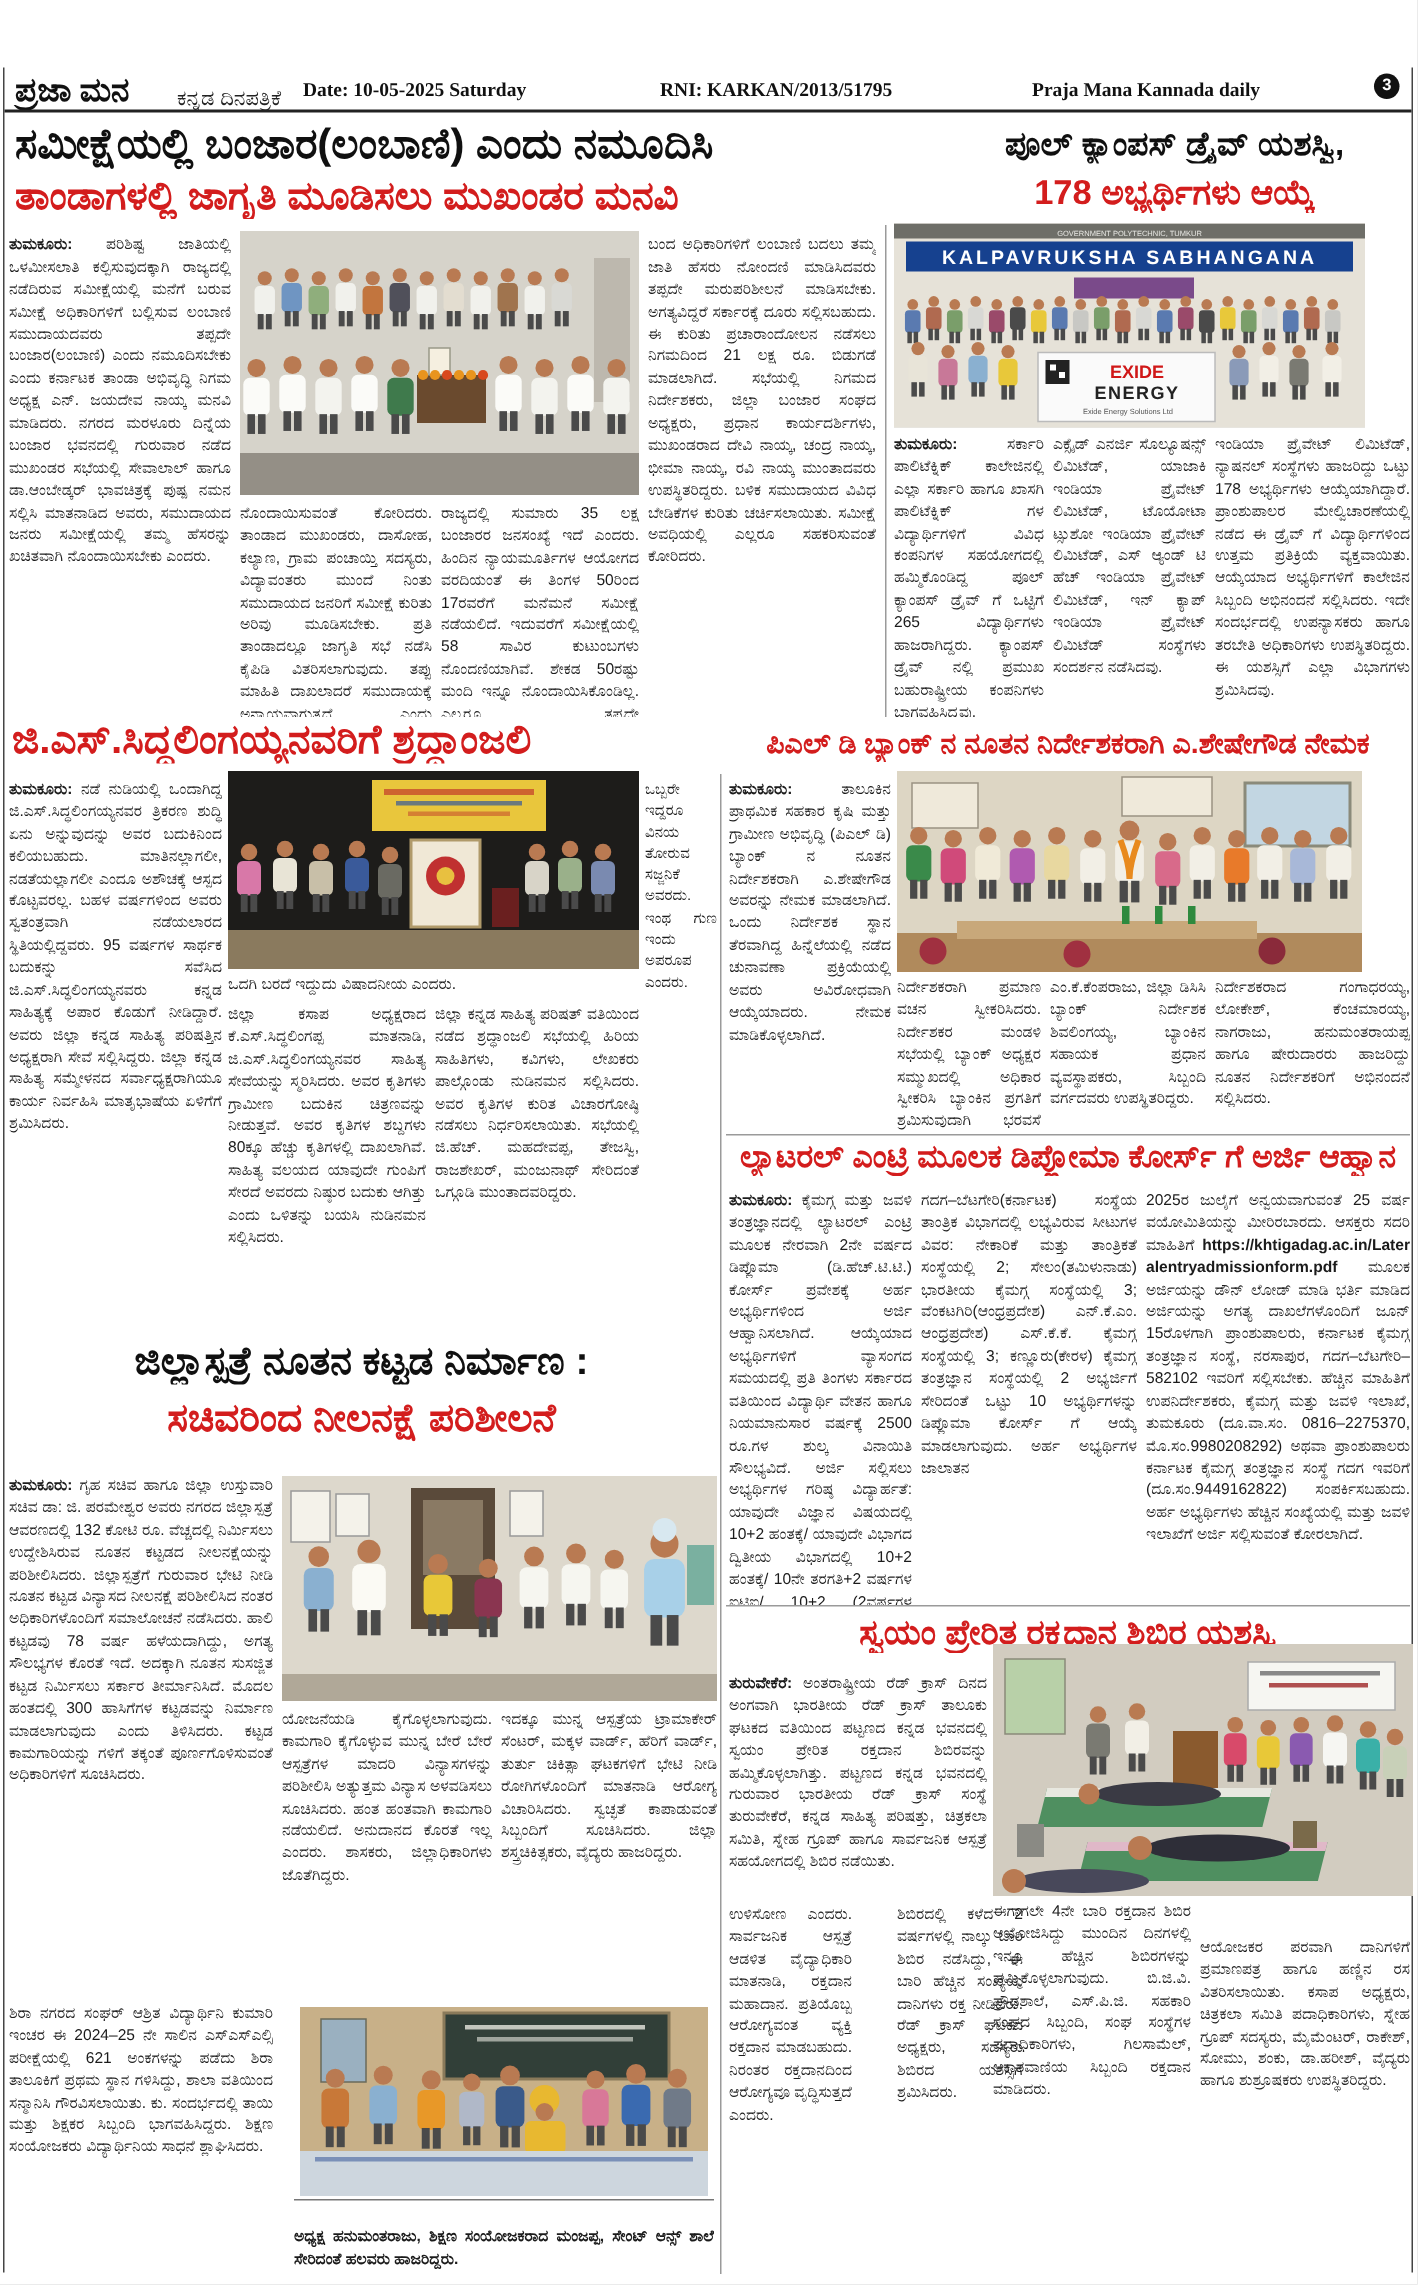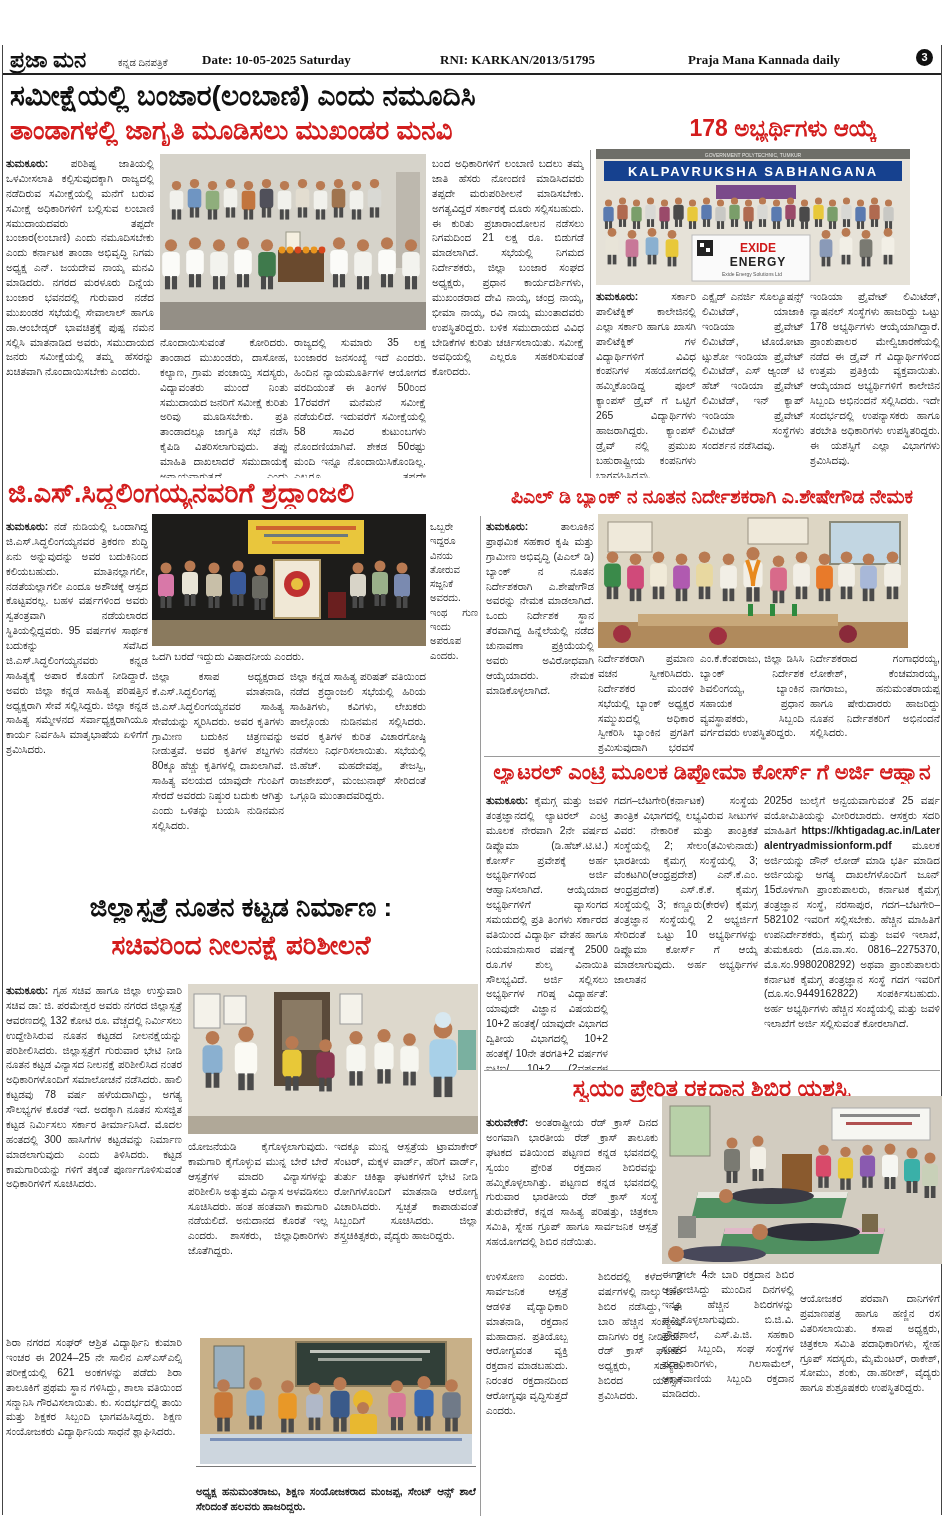--- a/index.html
+++ b/index.html
@@ -5,21 +5,21 @@
   html,body { margin:0; padding:0; background:#dcdcdc; }
   .page { position:relative; width:945px; height:1523px; margin:0 auto; background:#ffffff;
           font-family:"Liberation Sans", sans-serif; overflow:hidden; }
   .abs { position:absolute; }
   .vrule { position:absolute; width:1px; background:#9a9a9a; }
   .hrule { position:absolute; height:1px; background:#9a9a9a; }
   .edge  { position:absolute; width:1px; background:#444; }
 
   
   .mast-logo { font-family:"Liberation Serif", serif; font-weight:bold; font-size:22px; color:#111; white-space:nowrap;text-align:right; }
-  .mast-sub  { font-size:10px; color:#222; white-space:nowrap; }
+  .mast-sub  { font-size:14px; color:#222; white-space:nowrap; }
   .mast-item { font-family:"Liberation Serif", serif; font-weight:bold; font-size:13px; color:#111; white-space:nowrap; }
   .page-badge { position:absolute; width:17px; height:17px; border-radius:50%; background:#111; color:#fff;
                 font-size:11px; font-weight:bold; text-align:center; line-height:17px; }
 
   
   .hl { position:absolute; font-weight:bold; color:#101010; white-space:nowrap; overflow:hidden; }
   .hl.center { text-align:center; }
   .red { color:#d31d1d; }
 
   
@@ -55,20 +55,21 @@
   <div class="abs mast-sub" style="left:118px; top:57px;">ಕನ್ನಡ ದಿನಪತ್ರಿಕೆ</div>
   <div class="abs mast-item" style="left:202px; top:52px;">Date: 10-05-2025 Saturday</div>
   <div class="abs mast-item" style="left:440px; top:52px;">RNI: KARKAN/2013/51795</div>
   <div class="abs mast-item" style="left:688px; top:52px;">Praja Mana Kannada daily</div>
   <div class="page-badge" style="left:916px; top:49px;">3</div>
   <div class="abs" style="left:3px; top:73px; width:938px; height:2px; background:#222;"></div>
 
   <div class="hl" style="left:10px; top:80px; width:612px; font-size:28px;">ಸಮೀಕ್ಷೆಯಲ್ಲಿ ಬಂಜಾರ(ಲಂಬಾಣಿ) ಎಂದು ನಮೂದಿಸಿ</div>
   <div class="hl red" style="left:10px; top:115px; width:612px; font-size:26px;">ತಾಂಡಾಗಳಲ್ಲಿ ಜಾಗೃತಿ ಮೂಡಿಸಲು ಮುಖಂಡರ ಮನವಿ</div>
 
+  <div class="hl center" style="left:626px; top:83px; width:314px; font-size:22px;">ಪೂಲ್ ಕ್ಯಾಂಪಸ್ ಡ್ರೈವ್ ಯಶಸ್ವಿ,</div>
   <div class="hl red center" style="left:626px; top:115px; width:314px; font-size:23px;">178 ಅಭ್ಯರ್ಥಿಗಳು ಆಯ್ಕೆ</div>
 
   <div class="col" style="left:6px; top:157px; width:148px; height:320px;">
     <p><b>ತುಮಕೂರು:</b> <span>ಪರಿಶಿಷ್ಟ ಜಾತಿಯಲ್ಲಿ ಒಳಮೀಸಲಾತಿ ಕಲ್ಪಿಸುವುದಕ್ಕಾಗಿ ರಾಜ್ಯದಲ್ಲಿ ನಡೆದಿರುವ ಸಮೀಕ್ಷೆಯಲ್ಲಿ ಮನೆಗೆ ಬರುವ ಸಮೀಕ್ಷೆ ಅಧಿಕಾರಿಗಳಿಗೆ ಬಲ್ಲಿಸುವ ಲಂಬಾಣಿ ಸಮುದಾಯದವರು ತಪ್ಪದೇ ಬಂಜಾರ(ಲಂಬಾಣಿ) ಎಂದು ನಮೂದಿಸಬೇಕು ಎಂದು ಕರ್ನಾಟಕ ತಾಂಡಾ ಅಭಿವೃದ್ಧಿ ನಿಗಮ ಅಧ್ಯಕ್ಷ ಎನ್. ಜಯದೇವ ನಾಯ್ಕ ಮನವಿ ಮಾಡಿದರು. ನಗರದ ಮರಳೂರು ದಿನ್ನೆಯ ಬಂಜಾರ ಭವನದಲ್ಲಿ ಗುರುವಾರ ನಡೆದ ಮುಖಂಡರ ಸಭೆಯಲ್ಲಿ ಸೇವಾಲಾಲ್ ಹಾಗೂ ಡಾ.ಆಂಬೇಡ್ಕರ್ ಭಾವಚಿತ್ರಕ್ಕೆ ಪುಷ್ಪ ನಮನ ಸಲ್ಲಿಸಿ ಮಾತನಾಡಿದ ಅವರು, ಸಮುದಾಯದ ಜನರು ಸಮೀಕ್ಷೆಯಲ್ಲಿ ತಮ್ಮ ಹೆಸರನ್ನು ಖಚಿತವಾಗಿ ನೊಂದಾಯಿಸಬೇಕು ಎಂದರು.</span></p>
   </div>
 
   <svg class="photo" style="left:160px; top:154px;" width="266" height="176" viewBox="0 0 266 176">
     <rect width="266" height="176" fill="#d6d3ca"></rect>
     <rect y="148" width="266" height="28" fill="#948f86"></rect>
     <rect x="236" y="18" width="24" height="96" fill="#bdb8ae"></rect>

